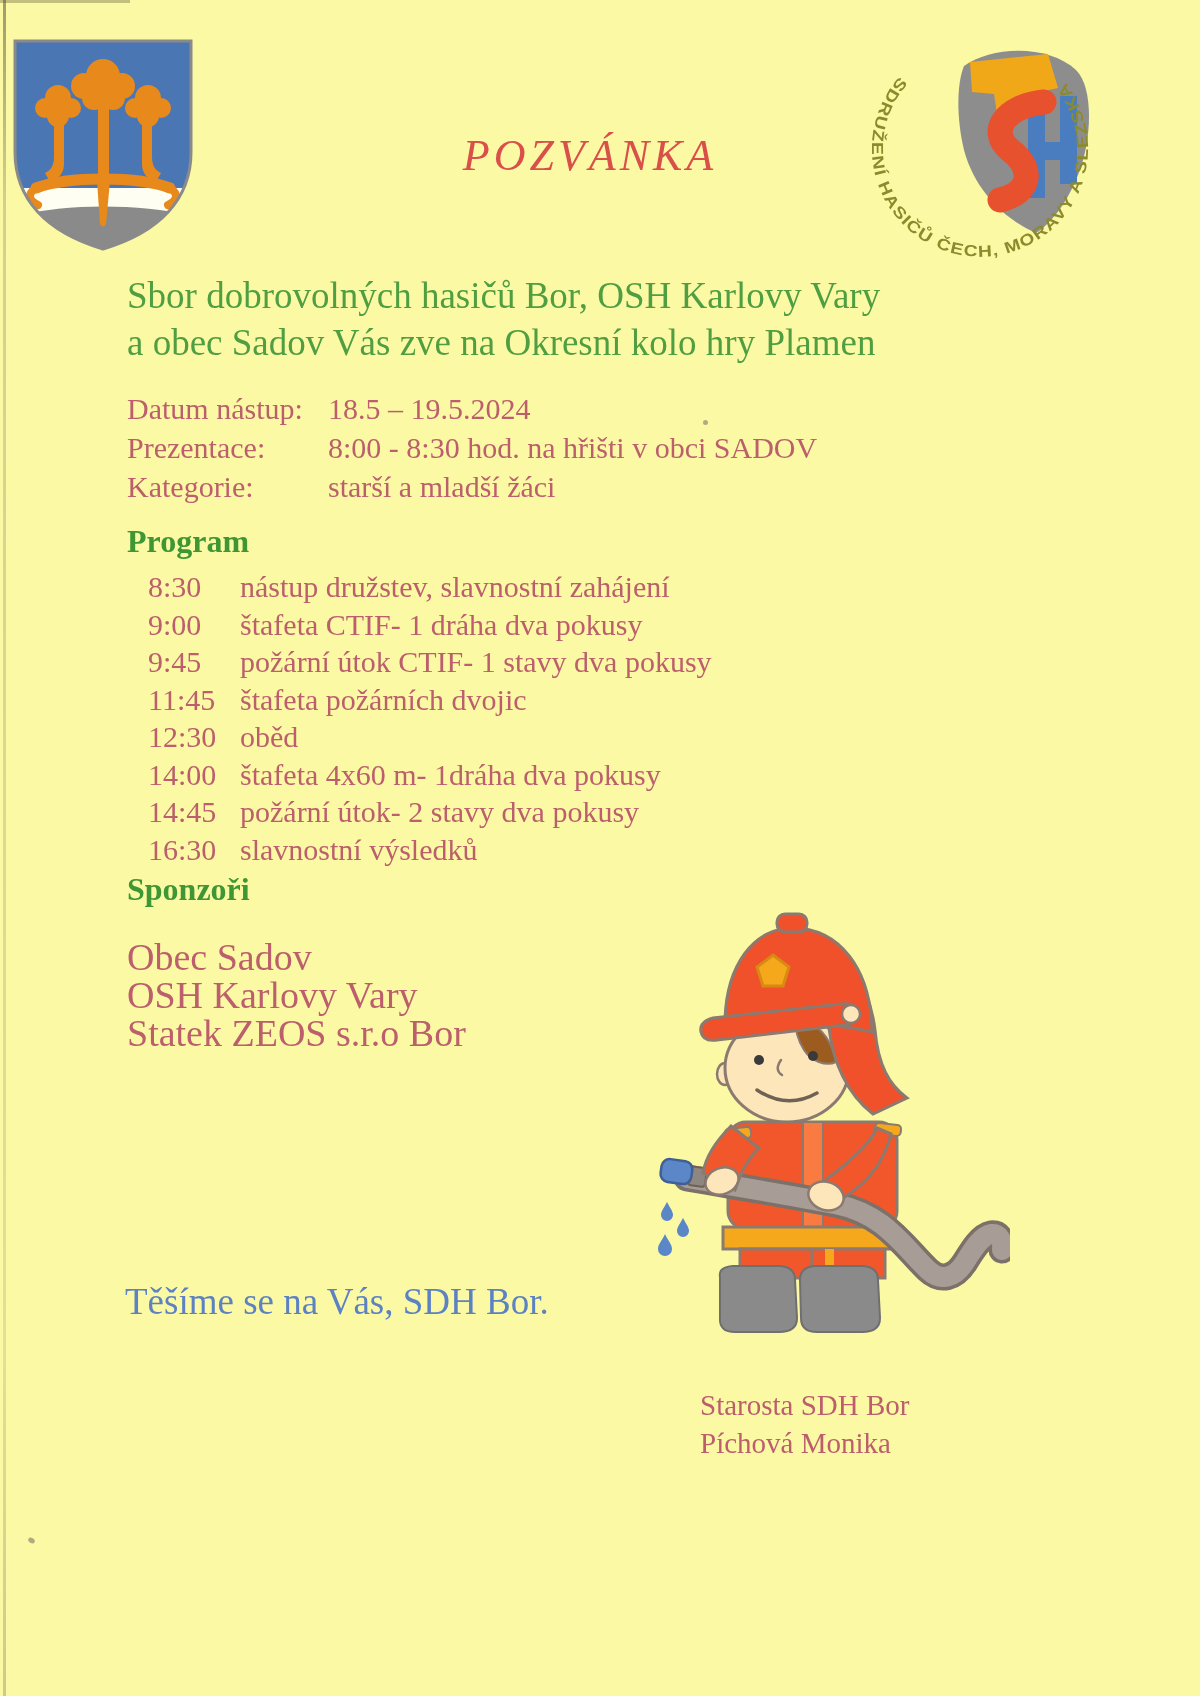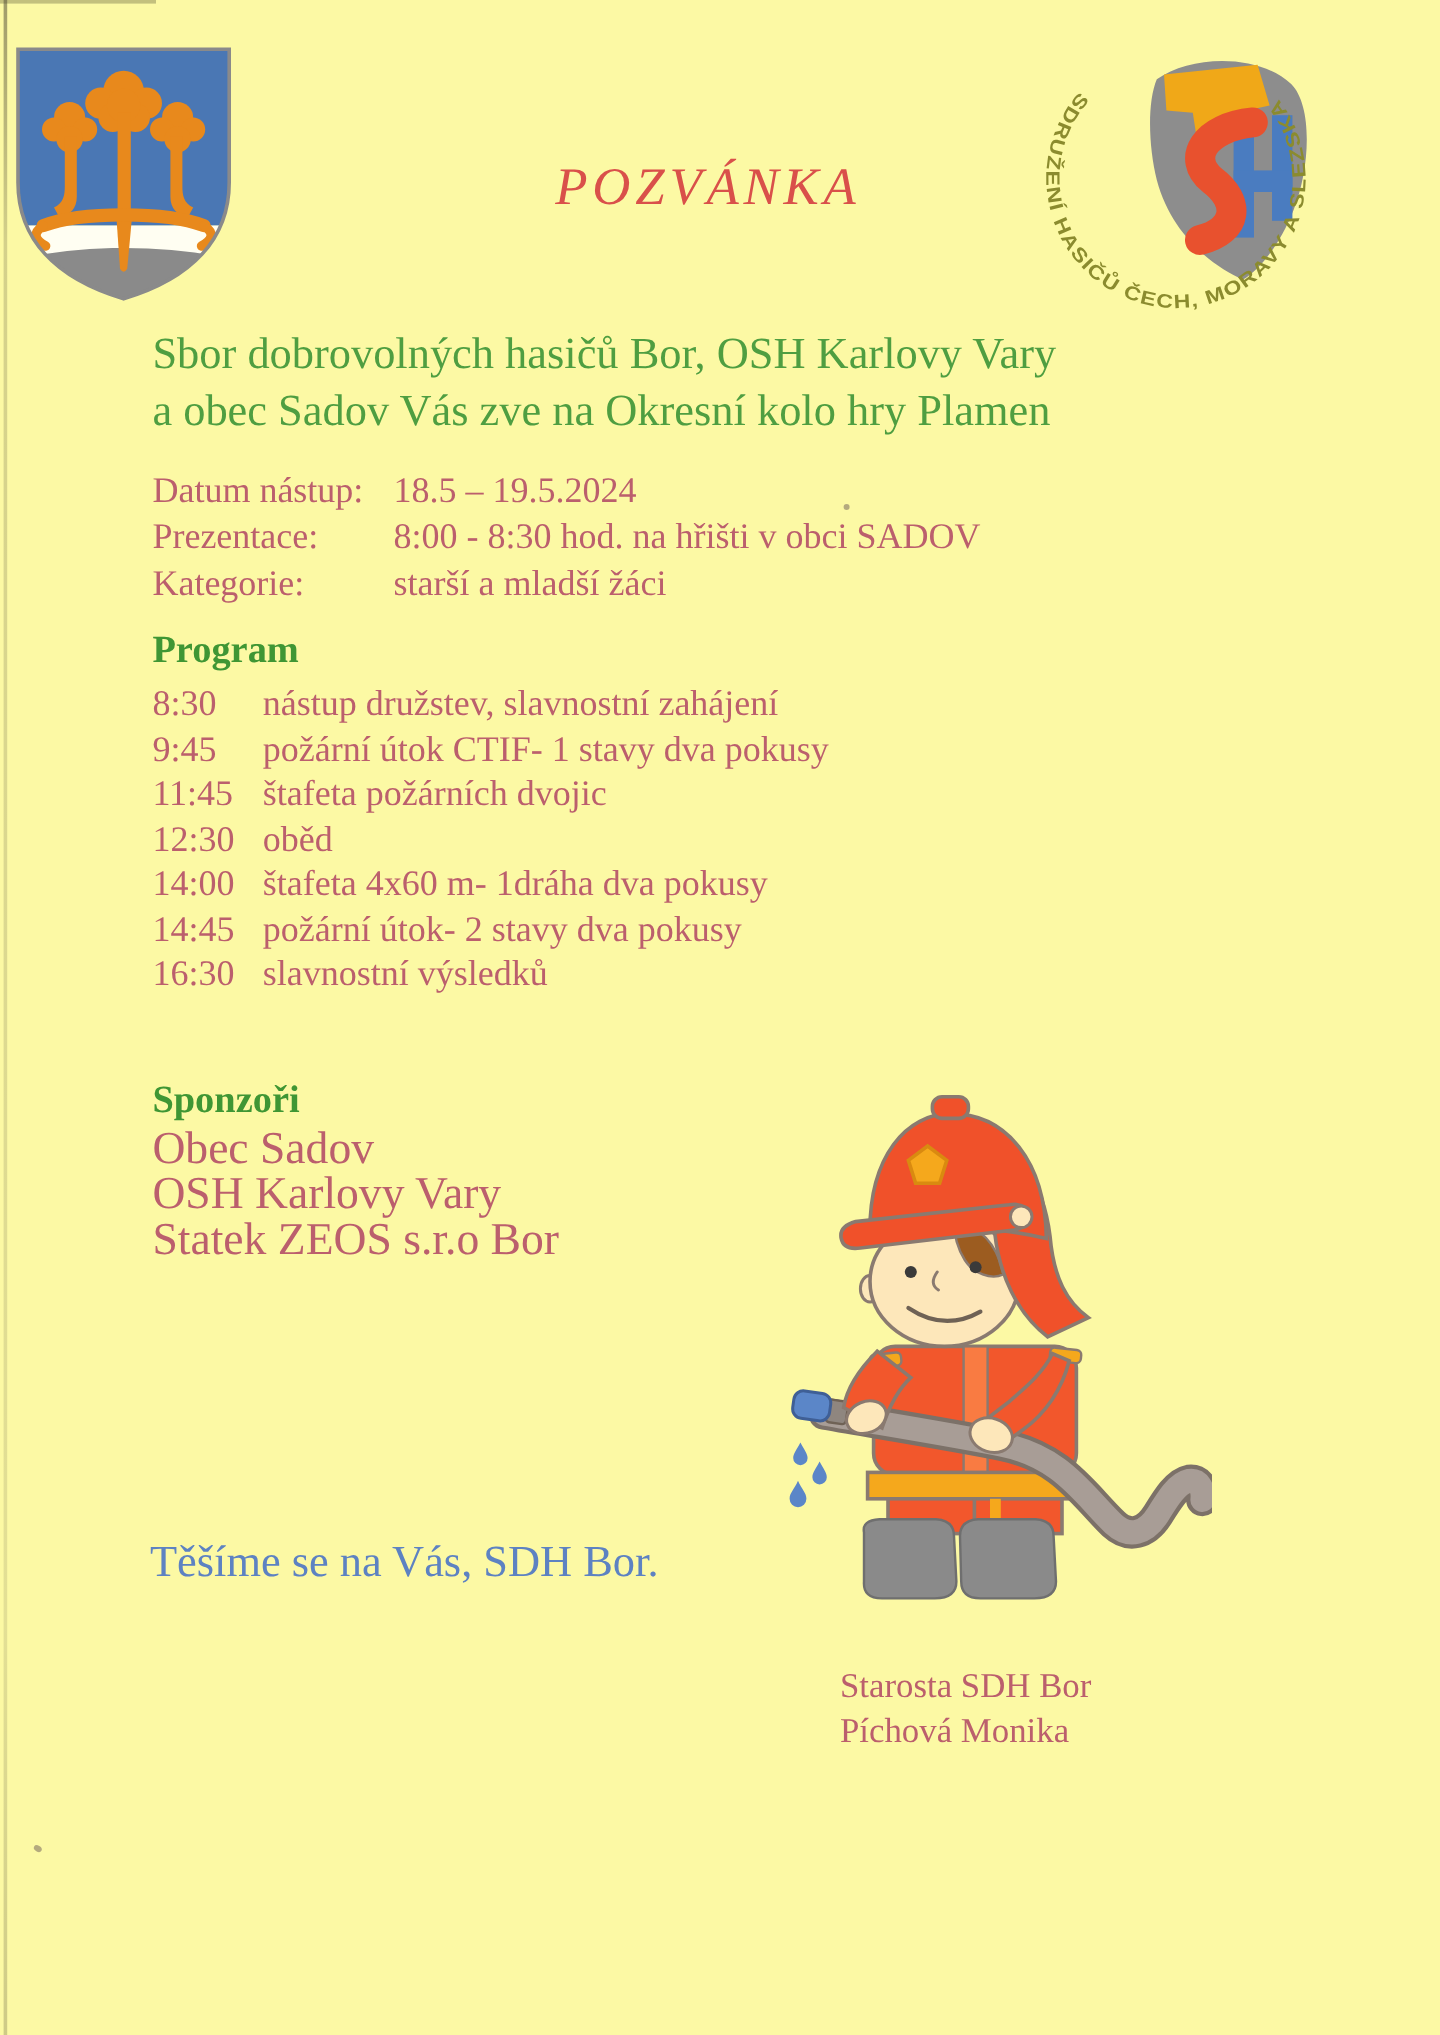--- a/index.html
+++ b/index.html
@@ -15,22 +15,22 @@
   .title{position:absolute;left:370px;top:130px;width:440px;text-align:center;
     font-size:44px;letter-spacing:4px;color:var(--title-red,#d9504a);font-style:italic;}
   .logo{position:absolute;left:852px;top:30px;}
   .intro{position:absolute;left:127px;top:272px;font-size:37px;line-height:47px;color:var(--heading-green,#4f9e41);}
   .details{position:absolute;left:127px;top:392px;font-size:30px;color:var(--body-rose,#bb5f6d);}
   .drow{height:39px;}
   .dlabel{display:inline-block;width:201px;}
   .ph{position:absolute;left:127px;top:523px;font-size:32px;font-weight:bold;color:var(--program-green,#3f9634);}
   .plist{position:absolute;left:127px;top:570px;font-size:30px;color:var(--body-rose,#bb5f6d);}
   .prow{height:37.5px;}
-  .ptime{display:inline-block;width:92px;}
-  .sh-head{position:absolute;left:127px;top:898px;font-size:32px;font-weight:bold;color:var(--program-green,#3f9634);}
+  .ptime{display:inline-block;width:92px;margin-left:21px;}
+  .sh-head{position:absolute;left:127px;top:871px;font-size:32px;font-weight:bold;color:var(--program-green,#3f9634);}
   .slist{position:absolute;left:127px;top:938px;font-size:38px;line-height:38px;color:var(--body-rose,#bb5f6d);}
   .closing{position:absolute;left:125px;top:1280px;font-size:37px;color:var(--closing-blue,#5d82c2);text-align:right;}
   .fireman{position:absolute;left:645px;top:910px;}
   .signature{position:absolute;left:700px;top:1386px;font-size:29px;line-height:38px;color:var(--body-rose,#bb5f6d);}
   .speck{position:absolute;border-radius:50%;background:rgba(120,105,95,.55);}
   .speck1{left:703px;top:420px;width:5px;height:5px;}
   .speck2{left:28px;top:1538px;width:7px;height:5px;transform:rotate(30deg);}
   .ringtext{font-family:"Liberation Sans","DejaVu Sans",sans-serif;font-weight:bold;
     font-size:16px;letter-spacing:1px;fill:var(--logo-olive,#8b8b2e);}
 </style>
@@ -122,20 +122,23 @@
       <span class="dlabel">Kategorie:</span><span class="dvalue">starší a mladší žáci</span>
     </div>
   </div>
 
   <div class="ph">Program</div>
   <div class="plist">
     <div class="prow">
       <span class="ptime">8:30</span><span>nástup družstev, slavnostní zahájení</span>
     </div>
     <div class="prow">
+      <span class="ptime">9:00</span><span>štafeta CTIF- 1 dráha dva pokusy</span>
+    </div>
+    <div class="prow">
       <span class="ptime">9:45</span><span>požární útok CTIF- 1 stavy dva pokusy</span>
     </div>
     <div class="prow">
       <span class="ptime">11:45</span><span>štafeta požárních dvojic</span>
     </div>
     <div class="prow">
       <span class="ptime">12:30</span><span>oběd</span>
     </div>
     <div class="prow">
       <span class="ptime">14:00</span><span>štafeta 4x60 m- 1dráha dva pokusy</span>

